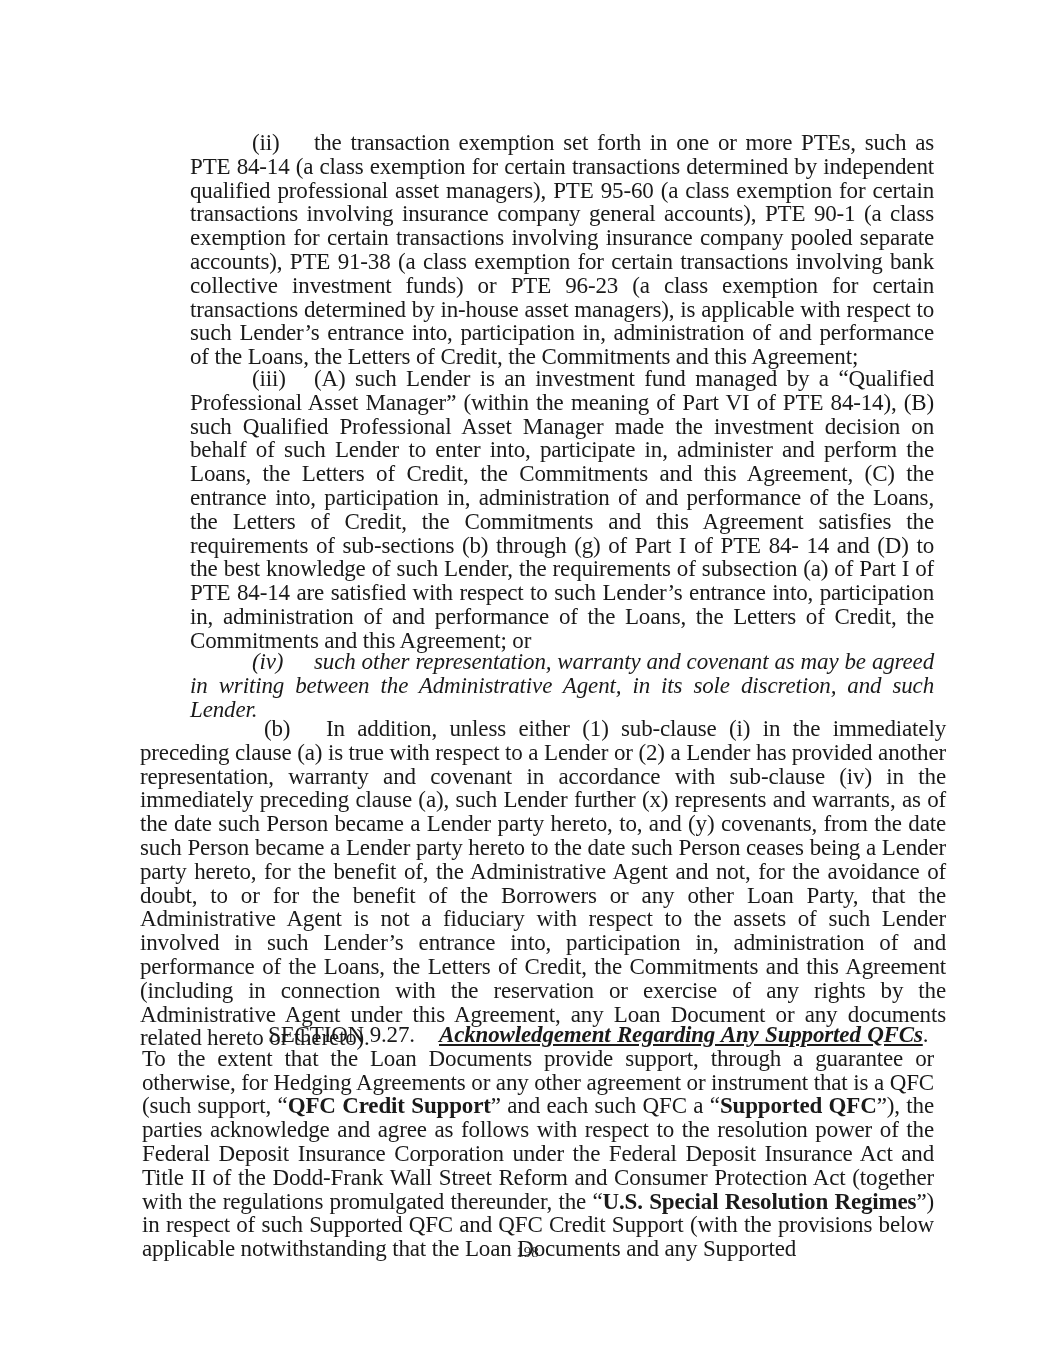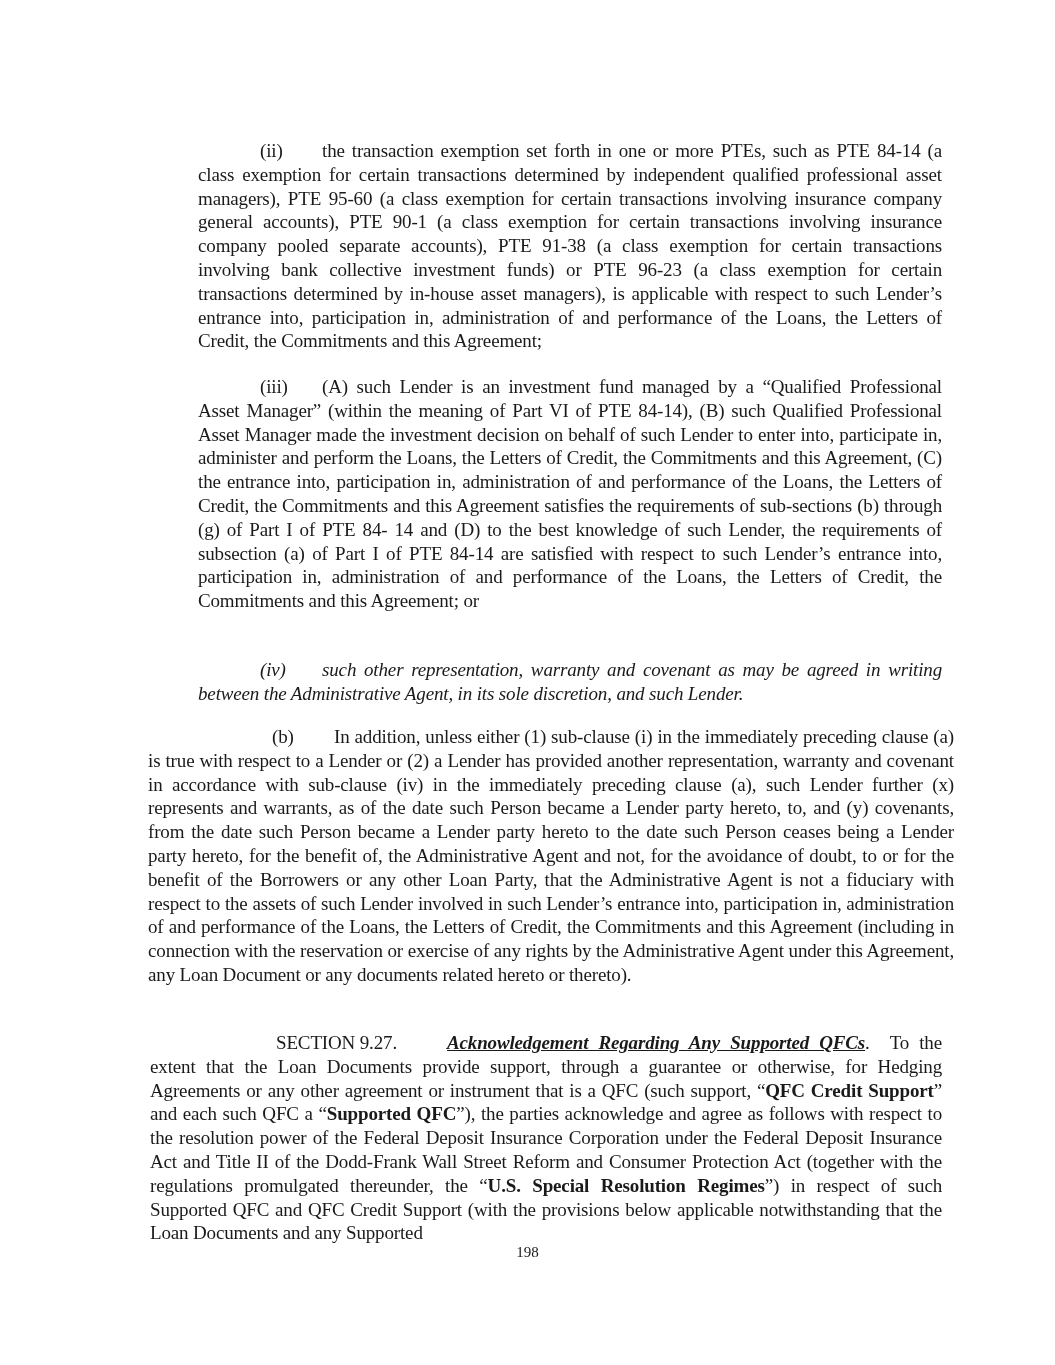--- a/index.html
+++ b/index.html
@@ -1,20 +1,20 @@
 <!DOCTYPE html>
 <html><head>
 <meta charset="utf-8">
 <style>
   html, body { margin: 0; padding: 0; background: #ffffff; }
   body { width: 1055px; height: 1365px; position: relative; overflow: hidden;
          font-family: "Liberation Serif", "DejaVu Serif", serif; color: #1a1a1a; }
   .page { position: absolute; left: 0; top: 0; width: 1055px; height: 1365px; }
-  .para { position: absolute; font-size: 19px; line-height: 23.8px; text-align: justify;
-          text-align-last: left; margin: 12px; letter-spacing: -0.15px; }
+  .para { position: absolute; font-size: 23px; line-height: 23.8px; text-align: justify;
+          text-align-last: left; margin: 4px; letter-spacing: -0.15px; }
   .ind { display: inline-block; }
   .lbl { display: inline-block; }
   .sub-ii   { left: 186px; top: 127px; width: 744px; }
   .sub-iii  { left: 186px; top: 363px; width: 744px; }
   .sub-iv   { left: 186px; top: 646px; width: 744px; font-style: italic; }
   .clause-b { left: 136px; top: 713px; width: 806px; }
   .sec927   { left: 138px; top: 1019px; width: 792px; }
   .bi { font-weight: bold; }
   .heading { font-weight: bold; font-style: italic; text-decoration: underline; }
   .pagenum { position: absolute; left: 0; width: 1055px; top: 1244px; text-align: center;

